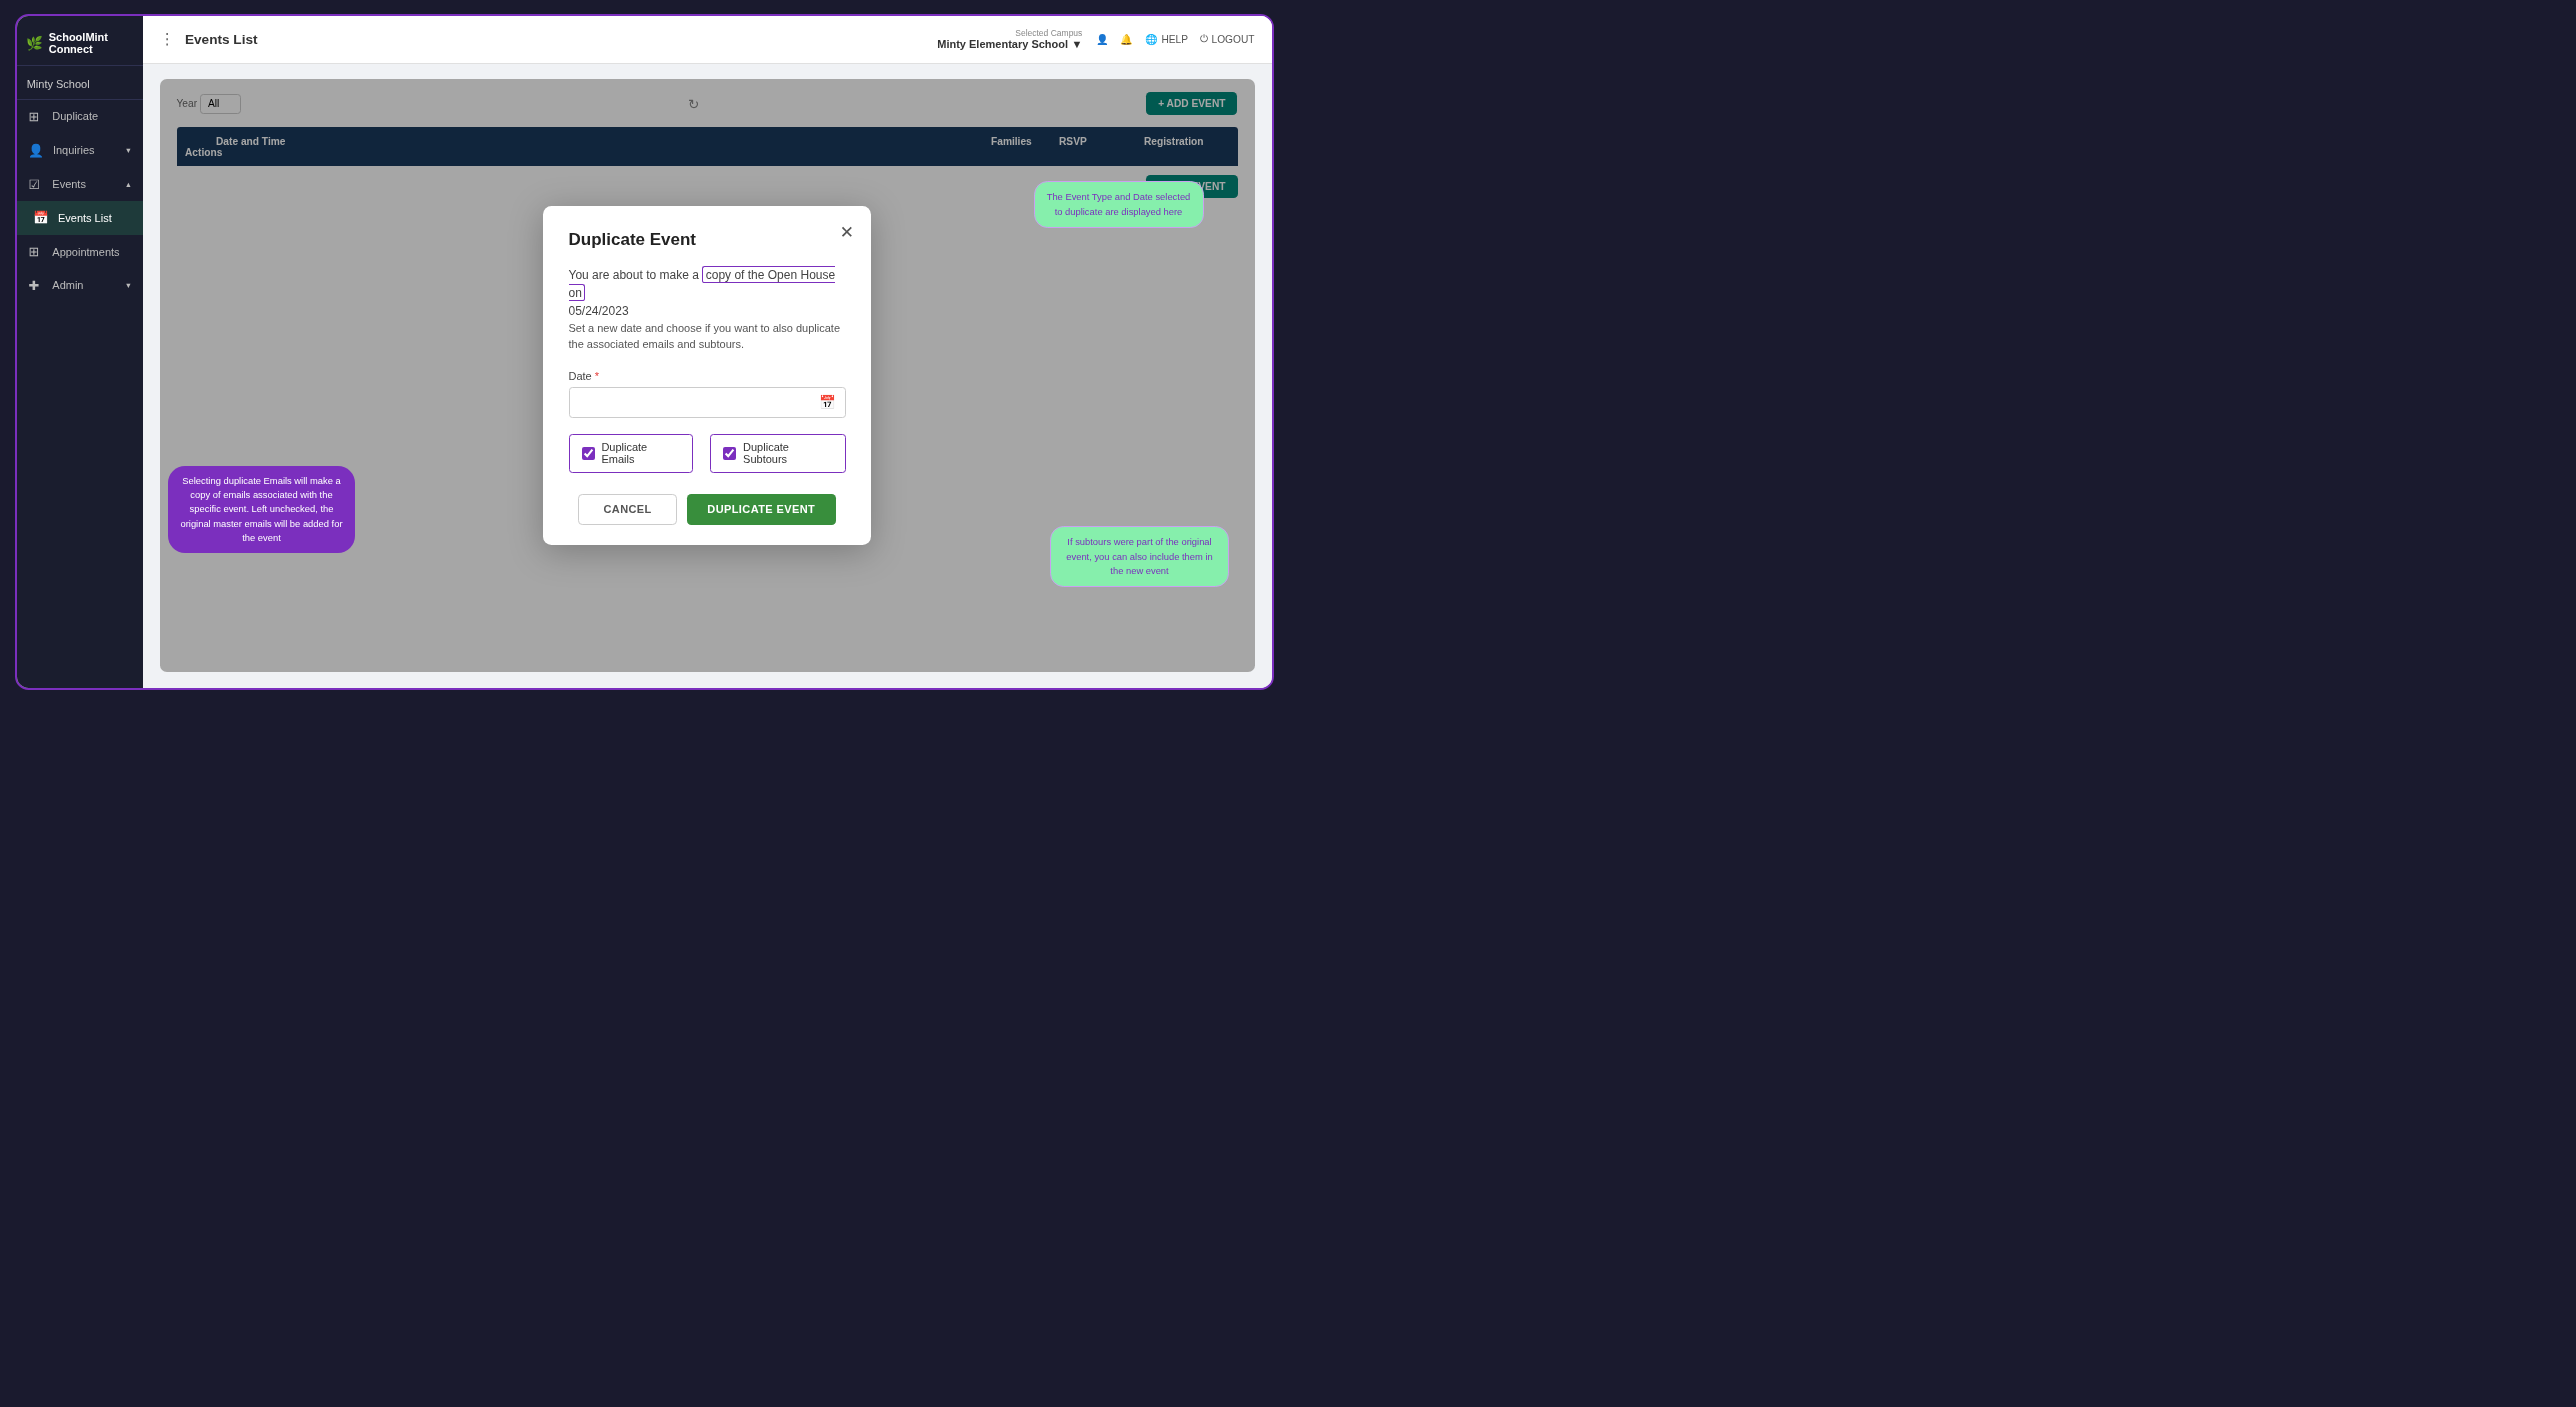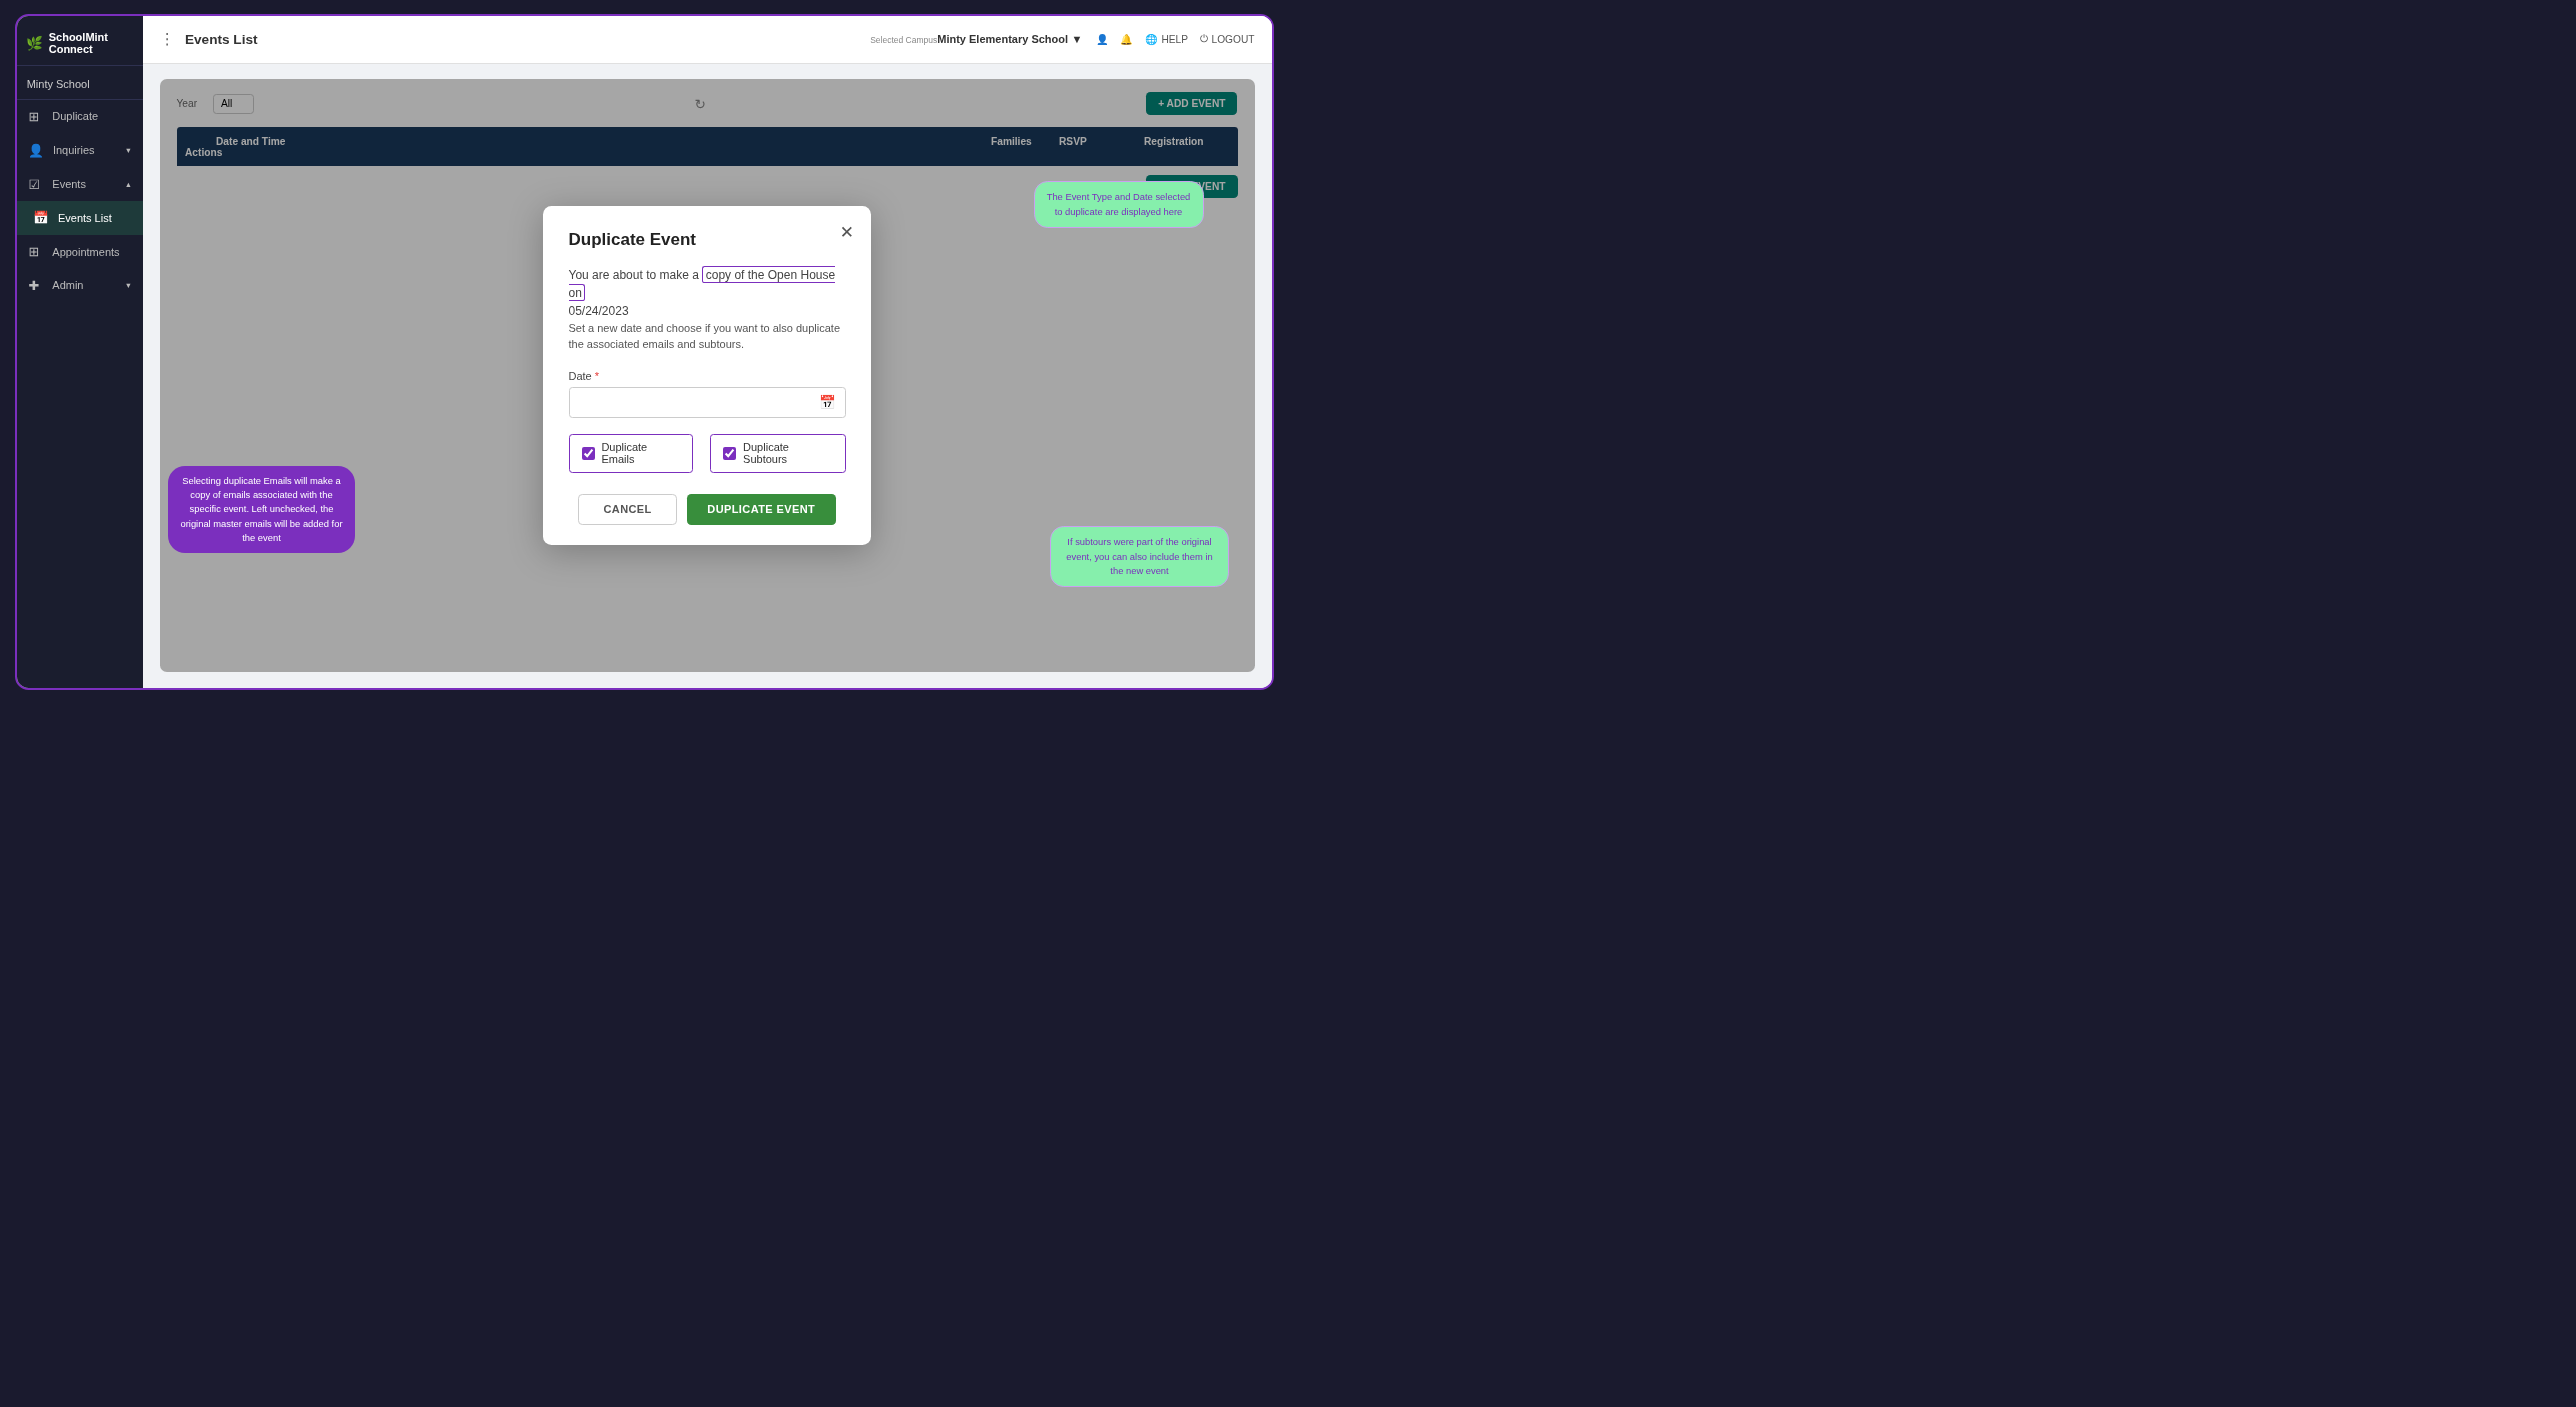--- a/index.html
+++ b/index.html
@@ -91,20 +91,21 @@
       cursor: pointer;
     }
     .topbar-title {
       font-size: 13.6px;
       font-weight: 600;
       color: #333;
       flex: 1;
     }
     .campus-selector {
       display: flex;
+      flex-direction: column;
       align-items: flex-end;
       margin-right: 13.6px;
     }
     .campus-label { font-size: 8.5px; color: #888; }
     .campus-name {
       font-size: 11px;
       color: #333;
       font-weight: 600;
       display: flex;
       align-items: center;
@@ -142,21 +143,21 @@
     }
     .card-toolbar {
       display: flex;
       align-items: center;
       gap: 10.2px;
       margin-bottom: 12px;
     }
     .filter-group {
       display: flex;
       align-items: center;
-      gap: 16px;
+      gap: 3px;
     }
     .filter-label { font-size: 10.2px; color: #666; }
     .filter-select {
       border: 0.9px solid #ccc;
       border-radius: 3.4px;
       padding: 3.4px 20.4px 3.4px 6.8px;
       font-size: 10.2px;
       background: #fff;
       appearance: none;
       cursor: pointer;

